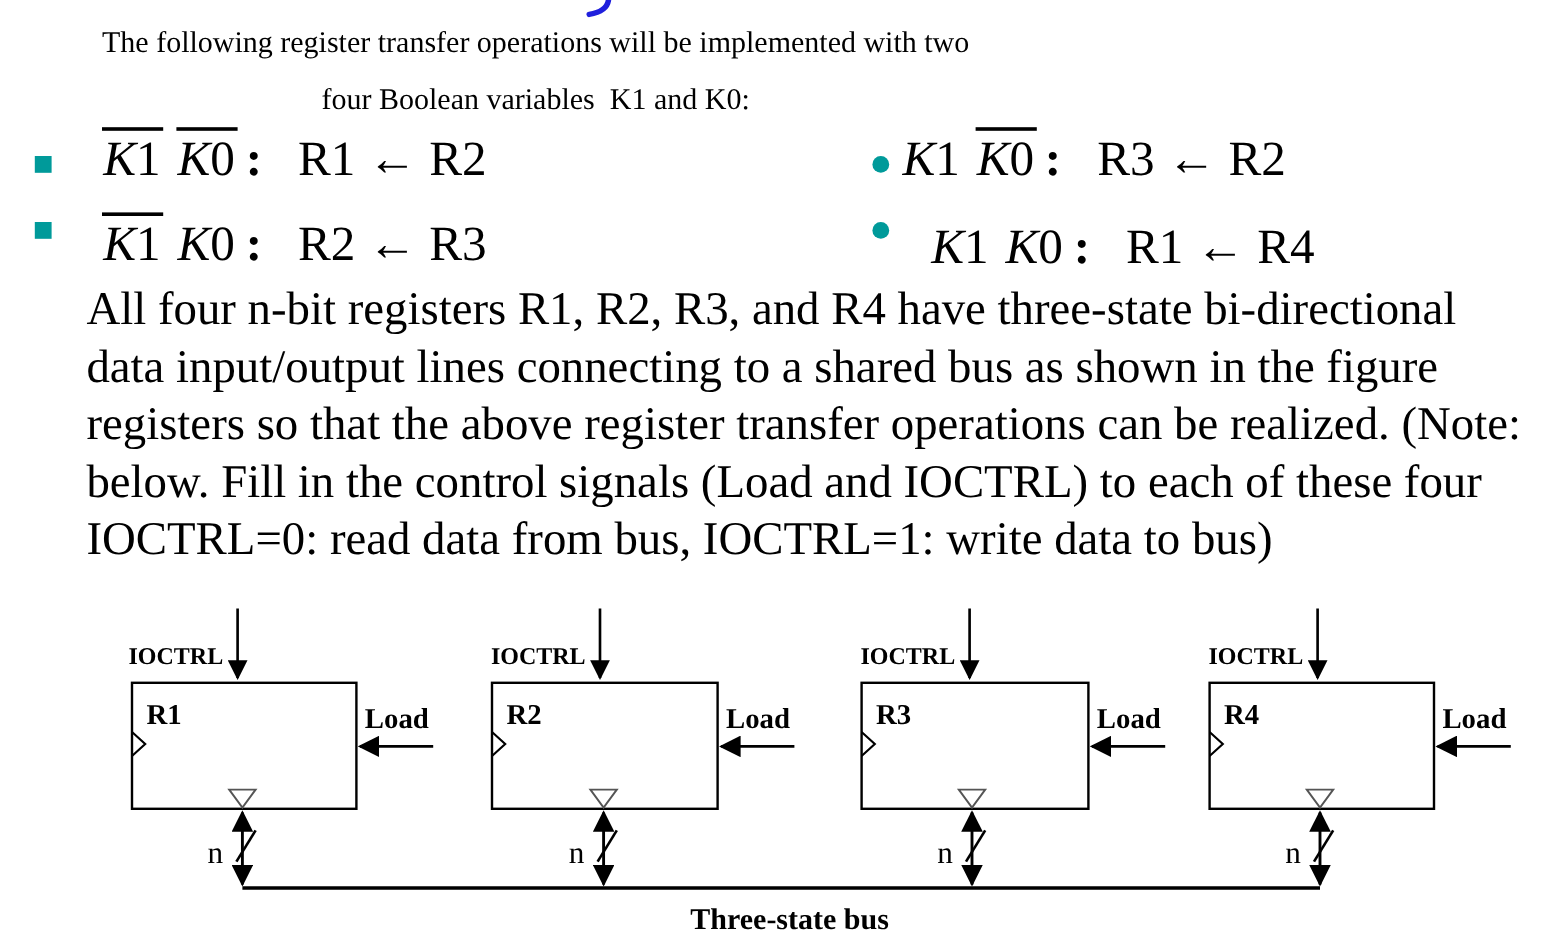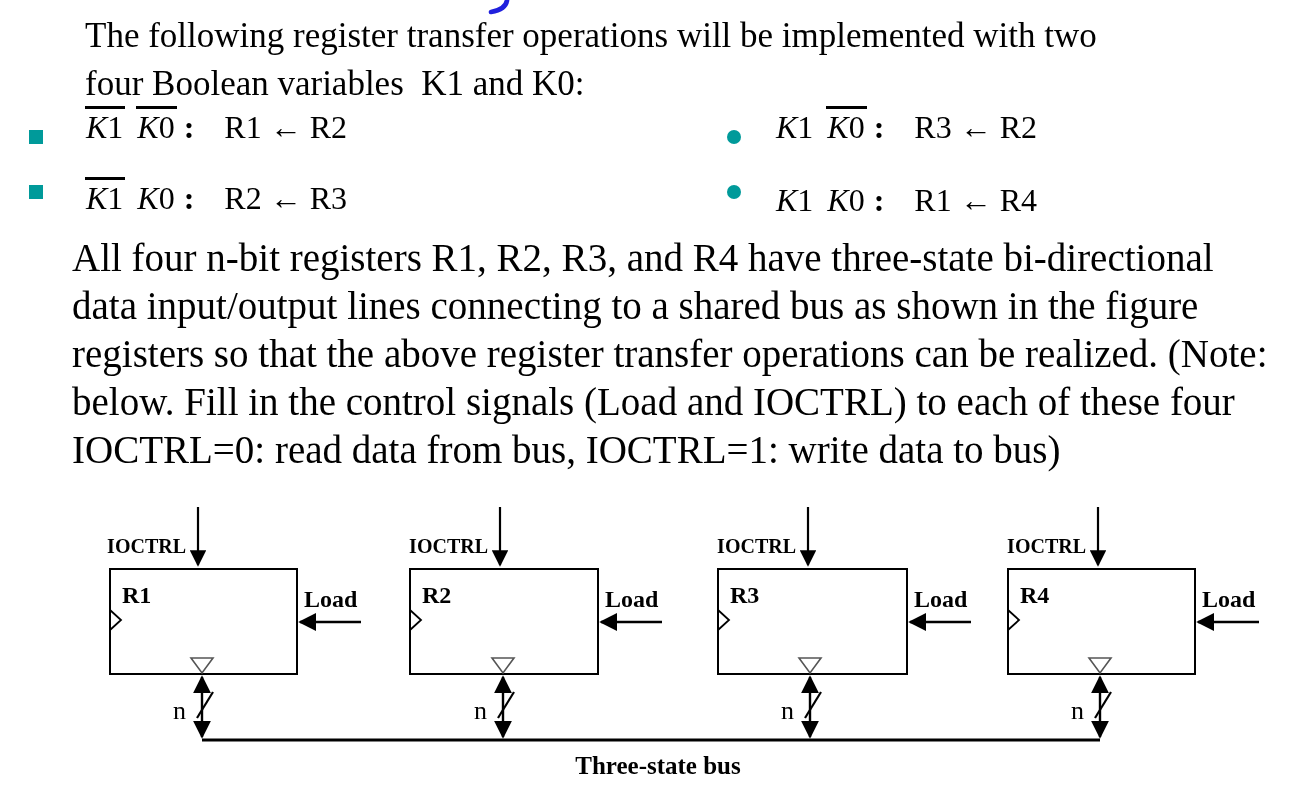--- a/index.html
+++ b/index.html
@@ -3,25 +3,25 @@
 <meta charset="utf-8">
 <style>
   html,body{margin:0;padding:0;}
   body{
     width:1306px;height:787px;background:#ffffff;color:#000;
     font-family:"Liberation Serif","DejaVu Serif",serif;
     position:relative;overflow:hidden;
   }
   .abs{position:absolute;}
   .line{white-space:pre;}
-  .intro{left:85px;top:12px;font-size:35px;line-height:48px;}
+  .intro{left:85px;top:12px;font-size:25px;line-height:48px;text-align:center;}
   .para{left:72px;top:234px;font-size:39px;line-height:48px;}
   .bullet-marker{width:14px;height:14px;background:#009a9a;}
   .bullet-marker.round{border-radius:50%;}
-  .formula{font-size:32px;white-space:nowrap;}
+  .formula{font-size:41px;white-space:nowrap;}
   .term{display:inline-block;padding:3px 2px 0 1px;margin-right:11px;line-height:1.15;}
   .term.bar{border-top:3px solid #000;padding-top:0;}
   .term .kv{font-style:italic;}
   .formula .colon{margin-left:-4px;font-weight:bold;}
   .formula .rhs{margin-left:30px;white-space:pre;}
   svg text{fill:#000;font-family:"Liberation Serif","DejaVu Serif",serif;}
   svg .blbl{font-weight:bold;}
 </style>
 </head>
 <body>
@@ -42,21 +42,21 @@
   <div class="abs bullet-marker round" style="left:727px;top:130px;"></div>
   <div class="abs bullet-marker round" style="left:727px;top:185px;"></div>
 
   <div class="abs formula" style="left:85px;top:106px;">
     <span class="term bar"><span class="kv">K</span><span class="dg">1</span></span><span class="term bar"><span class="kv">K</span><span class="dg">0</span></span><span class="colon">:</span><span class="rhs">R1 ← R2</span>
   </div>
   <div class="abs formula" style="left:85px;top:177px;text-align:right;">
     <span class="term bar"><span class="kv">K</span><span class="dg">1</span></span><span class="term"><span class="kv">K</span><span class="dg">0</span></span><span class="colon">:</span><span class="rhs">R2 ← R3</span>
   </div>
 
-  <div class="abs formula" style="left:775px;top:106px;text-align:right;">
+  <div class="abs formula" style="left:751px;top:106px;text-align:right;">
     <span class="term"><span class="kv">K</span><span class="dg">1</span></span><span class="term bar"><span class="kv">K</span><span class="dg">0</span></span><span class="colon">:</span><span class="rhs">R3 ← R2</span>
   </div>
   <div class="abs formula" style="left:775px;top:179px;">
     <span class="term"><span class="kv">K</span><span class="dg">1</span></span><span class="term"><span class="kv">K</span><span class="dg">0</span></span><span class="colon">:</span><span class="rhs">R1 ← R4</span>
   </div>
 
   <div class="abs para">
     <div class="line">All four n-bit registers R1, R2, R3, and R4 have three-state bi-directional</div>
     <div class="line">data input/output lines connecting to a shared bus as shown in the figure</div>
     <div class="line">registers so that the above register transfer operations can be realized. (Note:</div>

